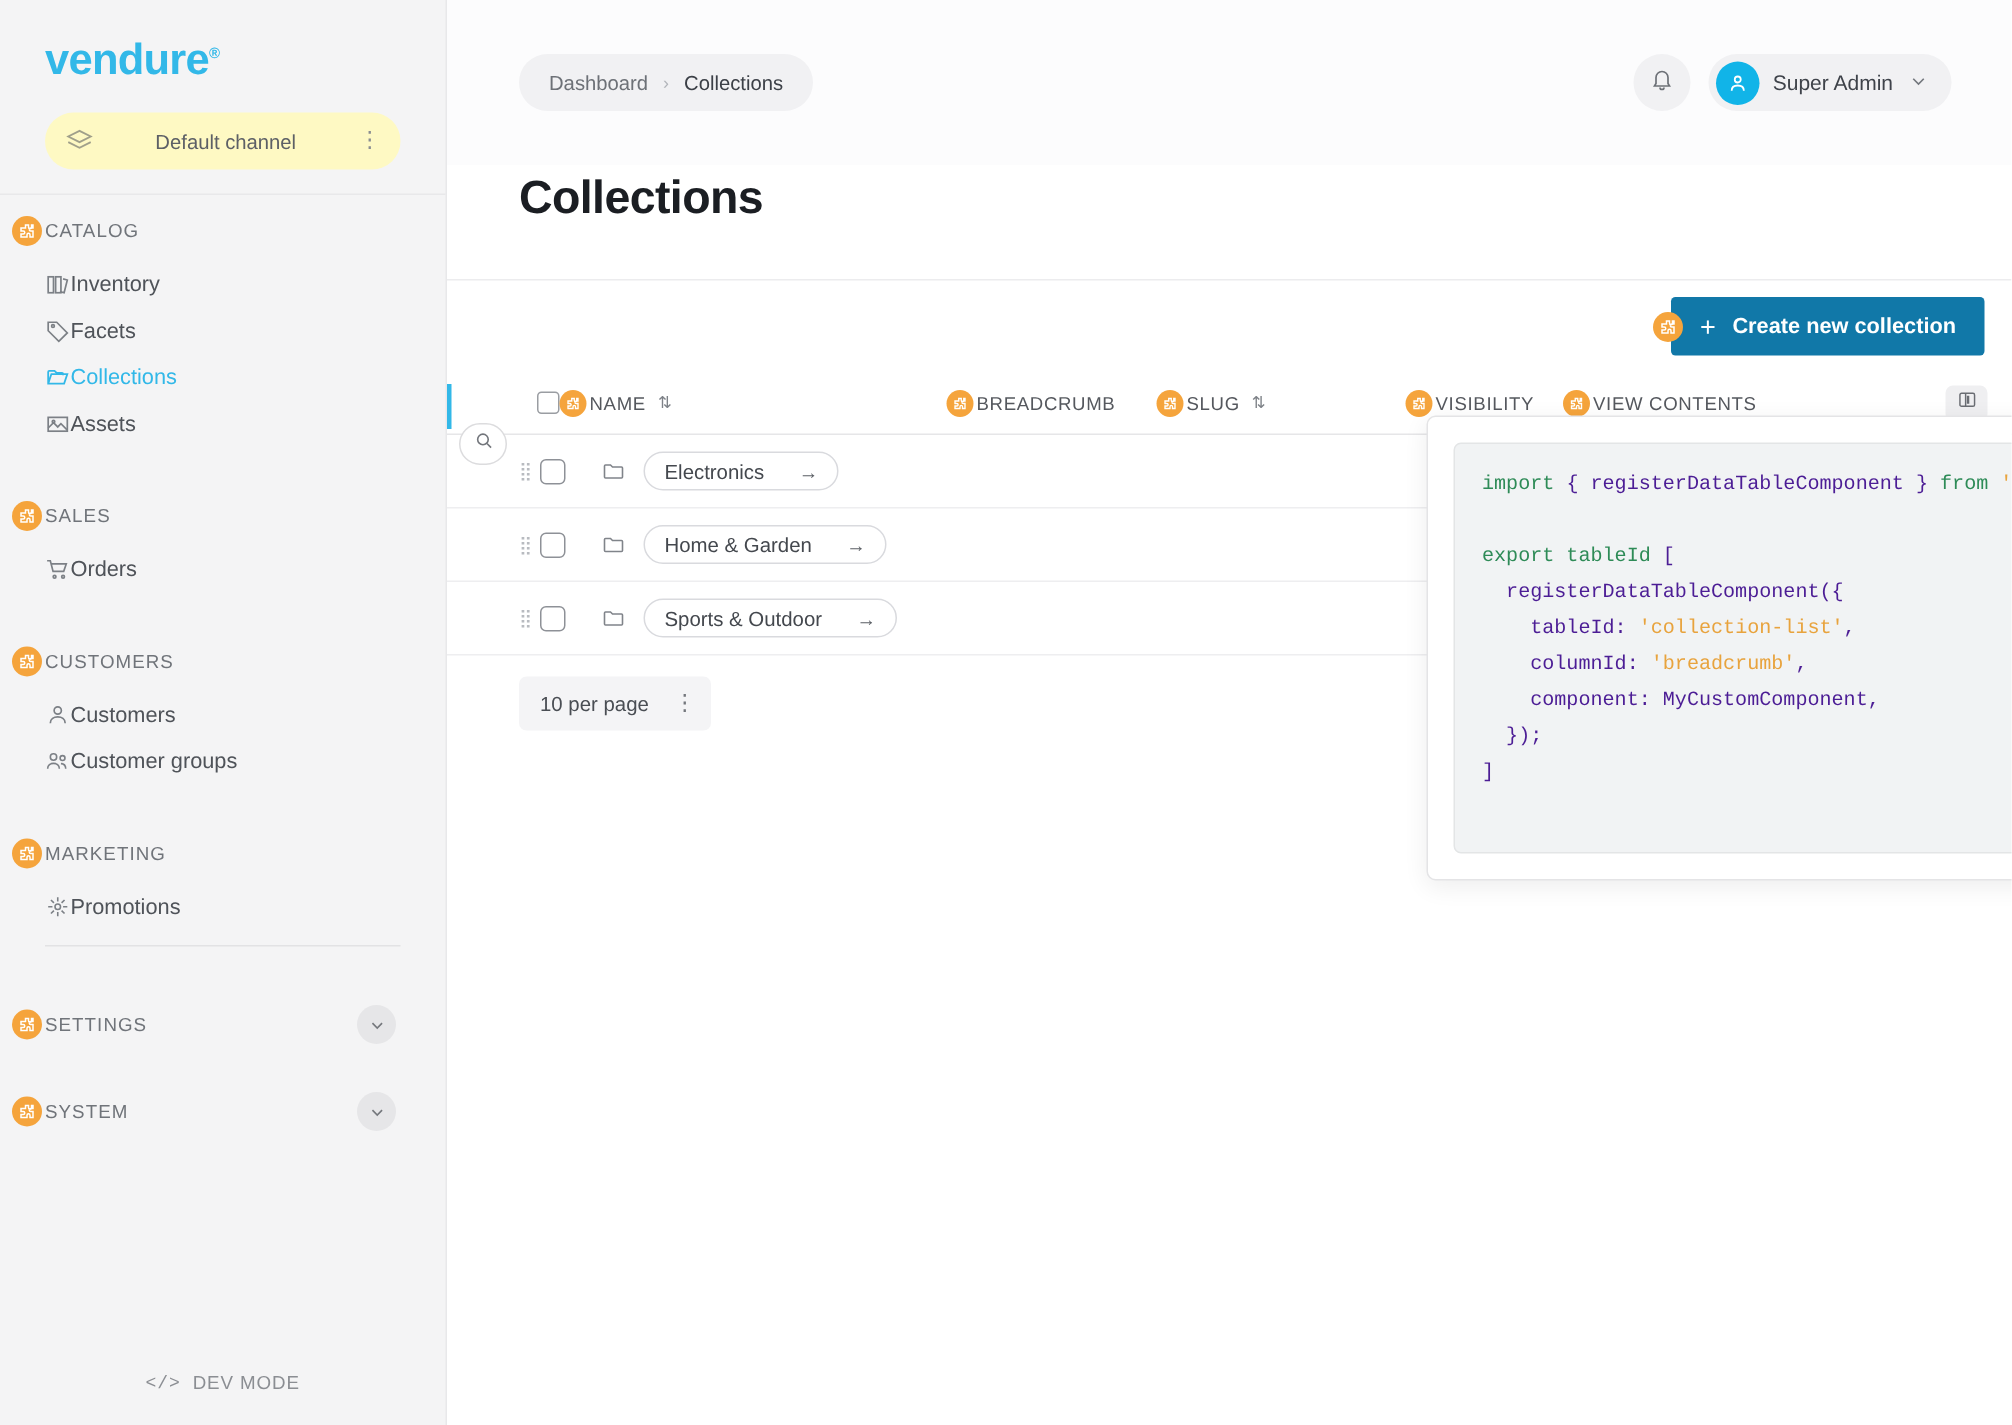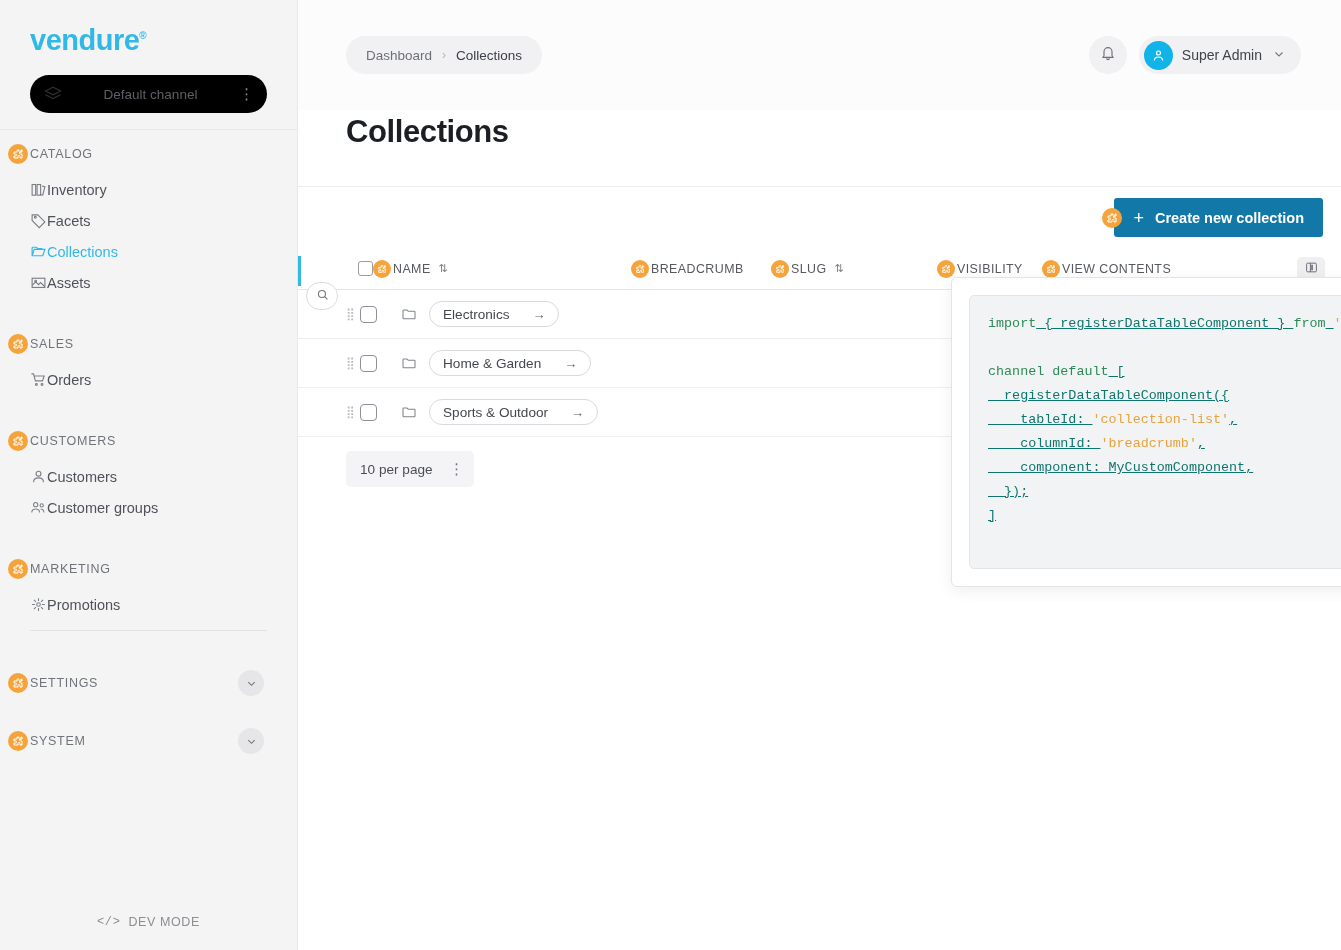--- a/index.html
+++ b/index.html
@@ -23,21 +23,21 @@
   .brand {
     padding: 26px 0 14px 30px;
     font-size: 29px; font-weight: 700; letter-spacing: -0.5px;
     color: #32b8e8; position: relative; line-height: 1;
   }
   .brand .reg {
     font-size: 10px; vertical-align: super; font-weight: 700;
   }
   .channel-wrap { padding: 6px 30px 16px 30px; }
   .channel {
-    height: 38px; background: #000000; border-radius: 19px;
+    height: 38px; background: #fef9c3; border-radius: 19px;
     display: flex; align-items: center; padding: 0 14px;
     color: #55585d; font-size: 13.5px;
   }
   .channel .layers { width: 18px; opacity: .55; display:flex; }
   .channel .cname { flex: 1; text-align: center; color:#5d6066; }
   .channel .dots { width: 14px; text-align: center; color: #8a8d92; font-size: 15px; line-height: .7;}
 
   .nav-area { flex: 1; overflow: hidden; padding-top: 4px;
     border-top: 1px solid #e8e8ea; }
   .nav-section { margin-bottom: 4px; }
@@ -203,21 +203,21 @@
     padding: 17px; z-index: 20;
   }
   .code-inner {
     background: #f1f3f4; border: 1px solid #e3e5e6; border-radius: 5px;
     height: 100%; padding: 16px 18px;
     font-family: "Liberation Mono", monospace; font-size: 13.4px;
     line-height: 24px; color: #3b4045; white-space: pre; overflow: hidden;
   }
   .kw { color: #2e8b57; }
   .str { color: #e8a33d; }
-  .pl { color: #0f766e; text-decoration: underline; }
+  .pl { color: #4c1d95; }
 
   .expand-btn {
     position: absolute; right: 0px; top: 455px; width: 27px; height: 58px;
     background: #f4f4f6; border-radius: 5px 0 0 5px;
     display: flex; align-items: center; justify-content: center;
     color: #878a90; font-size: 14px;
   }
 </style>
 </head>
 <body>
@@ -575,21 +575,21 @@
 
       <div class="perpage">
         <span>10 per page</span>
         <span class="dots">⋮</span>
       </div>
     </div>
 
     <div class="code-popup">
       <pre class="code-inner" id="codeblock"><span class="kw">import</span><span class="pl"> { registerDataTableComponent } </span><span class="kw">from</span><span class="pl"> </span><span class="str">'@vendure/admin-ui/core'</span>
 <span class="pl"></span>
-<span class="kw">channel default</span><span class="pl"> [</span>
+<span class="kw">export tableId</span><span class="pl"> [</span>
 <span class="pl">  registerDataTableComponent({</span>
 <span class="pl">    tableId: </span><span class="str">'collection-list'</span><span class="pl">,</span>
 <span class="pl">    columnId: </span><span class="str">'breadcrumb'</span><span class="pl">,</span>
 <span class="pl">    component: MyCustomComponent,</span>
 <span class="pl">  });</span>
 <span class="pl">]</span></pre>
     </div>
 
     <div class="expand-btn">
       <span>»</span>

